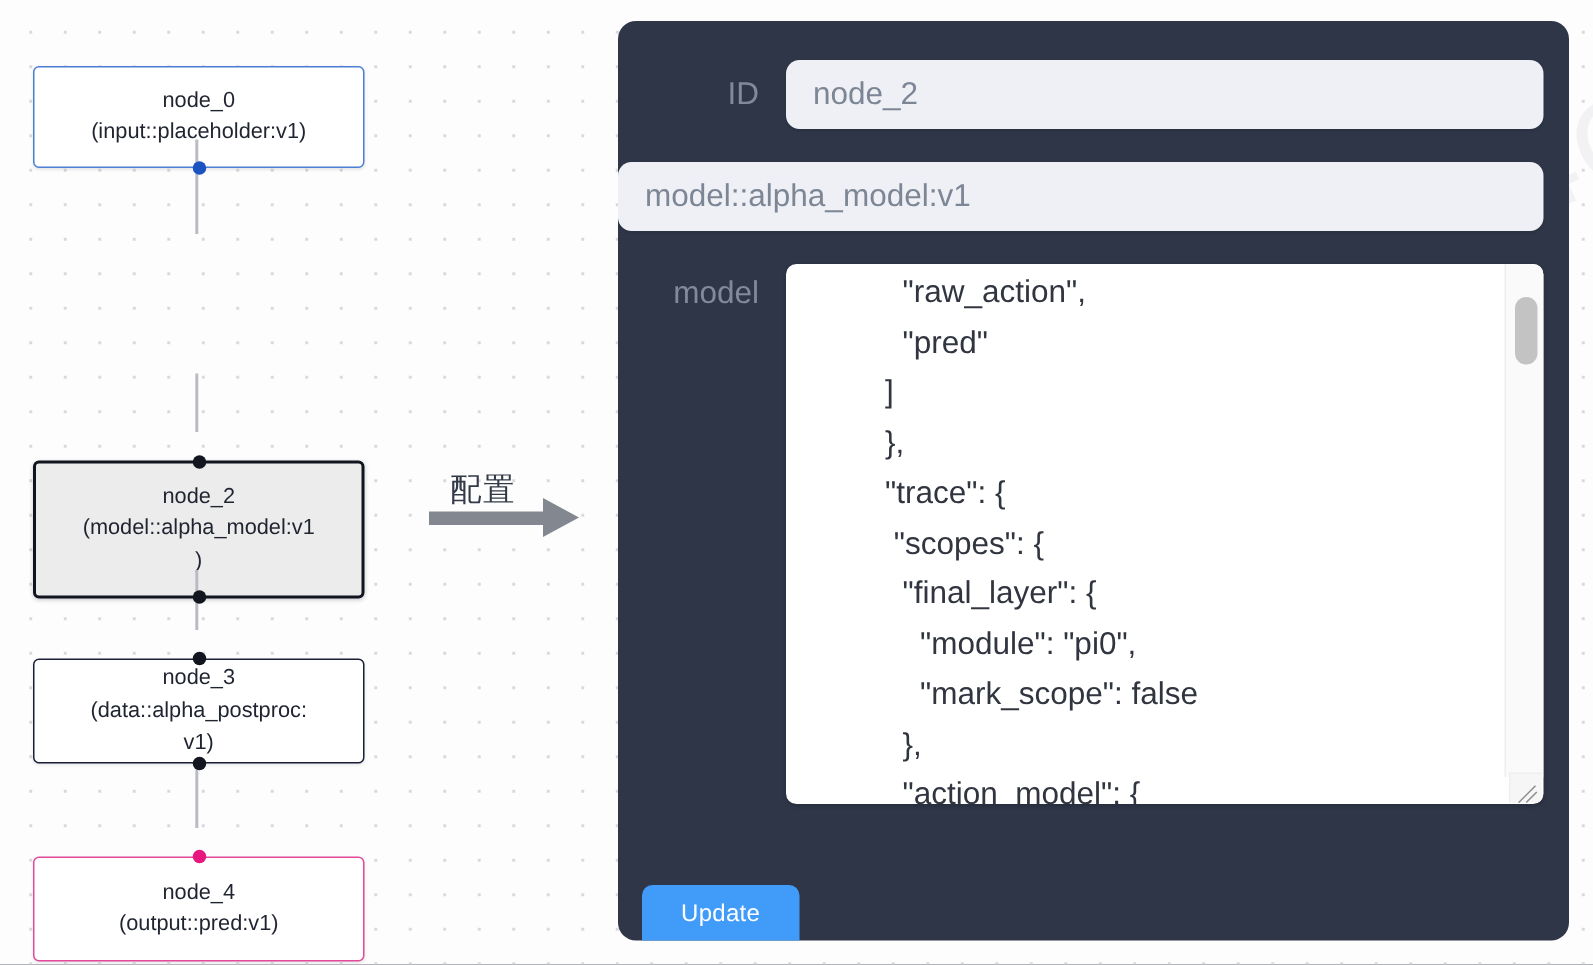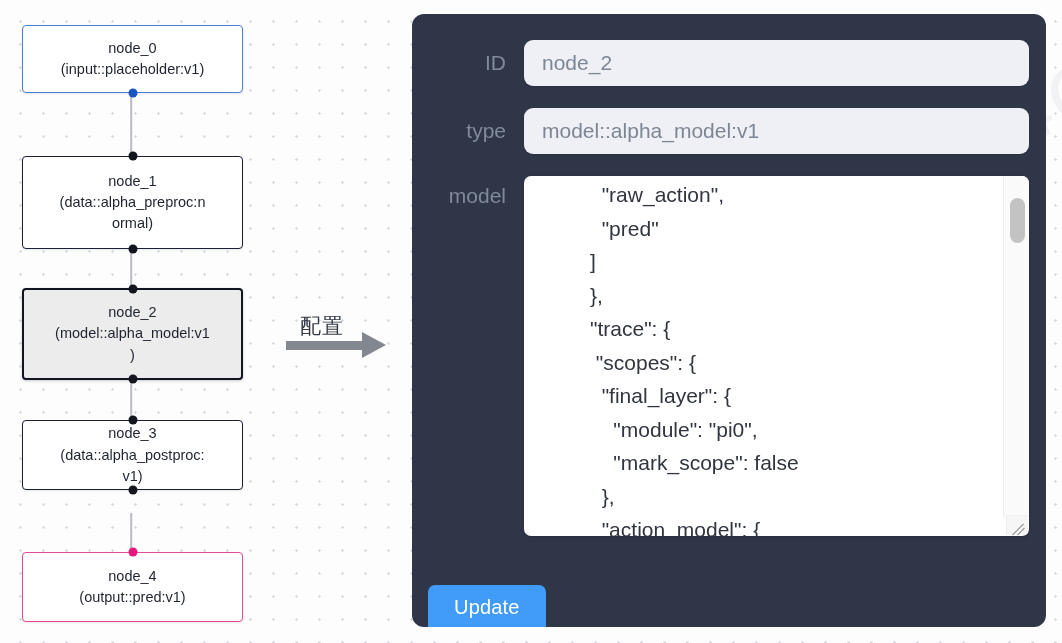--- a/index.html
+++ b/index.html
@@ -46,20 +46,21 @@
     border-radius: 4px;
     display: flex;
     align-items: center;
     justify-content: center;
     text-align: center;
     font-size: 14.5px;
     line-height: 1.45;
     color: #1f2430;
     padding: 4px 10px;
     box-shadow: 0 1px 2px rgba(20,25,50,.10);
+    margin-top: 19px;
   }
   .node .label { white-space: pre-line; }
 
   .node.input-node  { border-color: #4a7fd4; border-width: 1.4px; }
   .node.selected    { background: #ececec; border-color: #11151f; border-width: 2px;
                       box-shadow: 0 1px 3px rgba(20,25,50,.22); }
   .node.output-node { border-color: #e24a9a; border-width: 1.6px; }
 
   
   .handle {
@@ -201,21 +202,21 @@
   #config-resize::before { width: 16px; left: 3px; top: 13px; }
   #config-resize::after  { width: 10px; left: 9px; top: 15px; }
 
   #update-button {
     position: absolute;
     left: 16px; bottom: -7px;
     background: #419bf9;
     color: #ffffff;
     border: none;
     border-radius: 7px;
-    font-size: 20px;
+    font-size: 16px;
     font-family: "Liberation Sans", sans-serif;
     padding: 11px 26px 15px 26px;
     cursor: pointer;
     letter-spacing: .2px;
   }
 </style>
 </head>
 <body>
 
 <div id="canvas">
@@ -226,27 +227,20 @@
   <div class="edge" style="top:249px;height:39px;"></div>
   <div class="edge" style="top:380px;height:40px;"></div>
   <div class="edge" style="top:513px;height:39px;"></div>
 
   <div class="node input-node" style="left:22px;top:25px;width:221px;height:68px;">
     <span class="label">node_0
 (input::placeholder:v1)</span>
     <span class="handle src-blue" style="bottom:-1px;left:50%;top:auto;transform:translate(-50%,50%);"></span>
   </div>
 
-  <div class="node" style="left:22px;top:156px;width:221px;height:93px;">
-    <span class="label">node_1
-(data::alpha_preproc:n
-ormal)</span>
-    <span class="handle" style="top:-1px;"></span>
-    <span class="handle" style="bottom:-1px;top:auto;transform:translate(-50%,50%);"></span>
-  </div>
 
   <div class="node selected" style="left:22px;top:288px;width:221px;height:92px;">
     <span class="label">node_2
 (model::alpha_model:v1
 )</span>
     <span class="handle" style="top:-1px;"></span>
     <span class="handle" style="bottom:-1px;top:auto;transform:translate(-50%,50%);"></span>
   </div>
 
   <div class="node" style="left:22px;top:420px;width:221px;height:70px;">
@@ -271,21 +265,20 @@
 </div>
 
 <div id="panel">
 
   <div class="form-row">
     <div class="flabel">ID</div>
     <input class="field" type="text" value="node_2" style="">
   </div>
 
   <div class="form-row">
-    <div class="flabel">type</div>
     <input class="field" type="text" value="model::alpha_model:v1" style="">
   </div>
 
   <div class="form-row config-row">
     <div class="flabel">model</div>
     <div id="config-area">
       <textarea id="config-text" spellcheck="false" style="">  "raw_action",
   "pred"
 ]
 },

